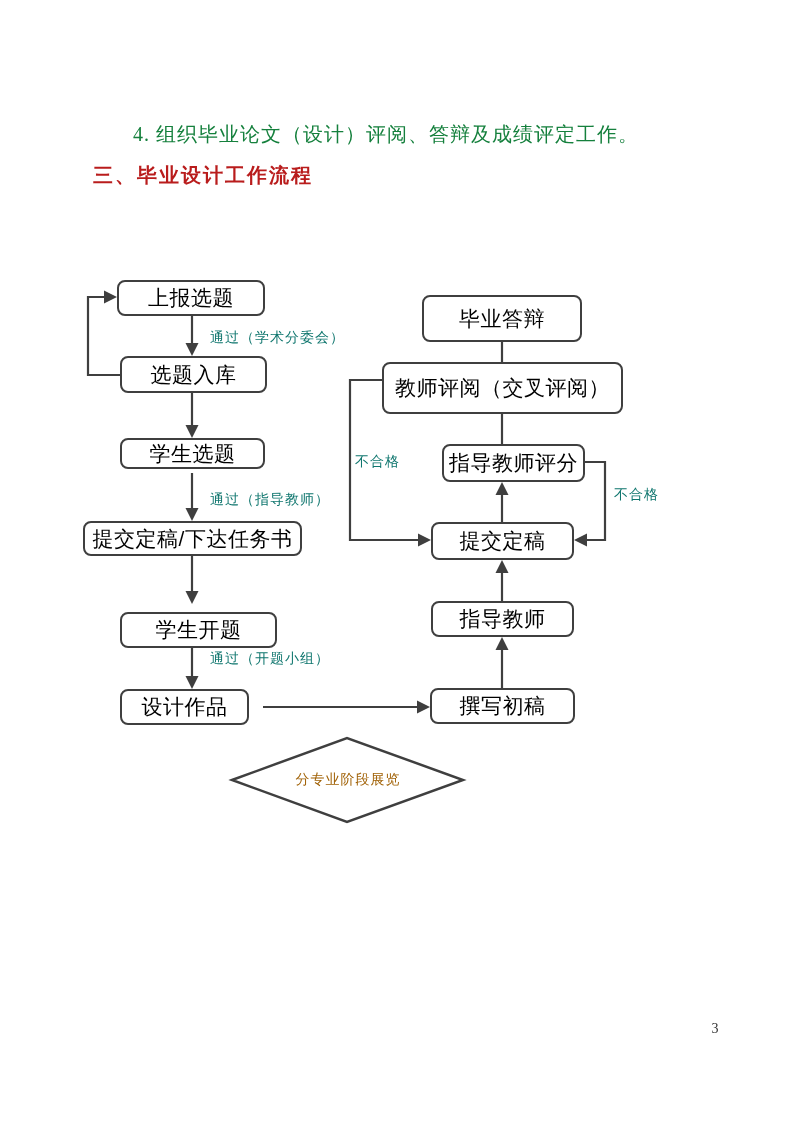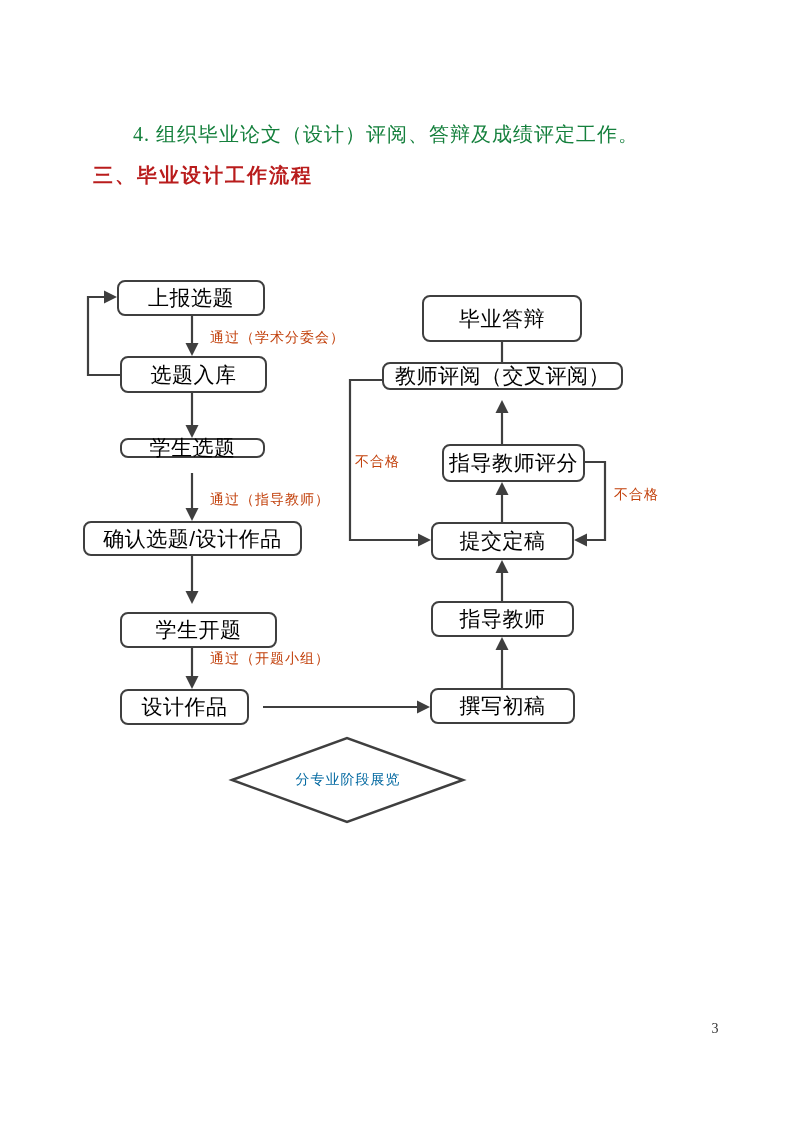--- a/index.html
+++ b/index.html
@@ -18,25 +18,25 @@
     font-size:20px;line-height:27px;color:#b91c1c;letter-spacing:2px;white-space:nowrap;
   }
   .flow-svg{position:absolute;left:0;top:0;}
   .node{
     position:absolute;box-sizing:border-box;background:#ffffff;
     border:2.5px solid #3f3f3f;border-radius:8px;
     display:flex;align-items:center;justify-content:center;
     font-size:21px;color:#000000;letter-spacing:0.5px;white-space:nowrap;
   }
   .edge-label{
-    position:absolute;font-size:14px;color:#c2410c;letter-spacing:1px;white-space:nowrap;
+    position:absolute;font-size:14px;color:#0f766e;letter-spacing:1px;white-space:nowrap;
   }
   .diamond-label{
     position:absolute;left:233px;top:771px;width:230px;text-align:center;
-    font-size:14px;color:#0369a1;letter-spacing:1px;
+    font-size:14px;color:#a16207;letter-spacing:1px;
   }
   .page-number{
     position:absolute;left:700px;top:1021px;width:30px;text-align:center;
     font-family:"Liberation Serif",serif;font-size:14px;color:#333333;
   }
 </style>
 </head>
 <body>
 
 <p class="paragraph">4. 组织毕业论文（设计）评阅、答辩及成绩评定工作。</p>
@@ -77,26 +77,26 @@
     <polygon points="495.5,329 508.5,329 502,316"></polygon>
     <polygon points="104,290.5 104,303.5 117,297"></polygon>
     <polygon points="418,533.5 418,546.5 431,540"></polygon>
     <polygon points="587,533.5 587,546.5 574,540"></polygon>
   </g>
   <polygon points="232,780 347,738 463,780 347,822" fill="#ffffff" stroke="#3f3f3f" stroke-width="2.5"></polygon>
 </svg>
 
 <div class="node" style="left:117px;top:280px;width:148px;height:36px">上报选题</div>
 <div class="node" style="left:120px;top:356px;width:147px;height:37px">选题入库</div>
-<div class="node" style="left:120px;top:438px;width:145px;height:20px">学生选题</div>
-<div class="node" style="left:83px;top:521px;width:219px;height:35px">确认选题/设计作品</div>
+<div class="node" style="left:120px;top:438px;width:145px;height:31px">学生选题</div>
+<div class="node" style="left:83px;top:521px;width:219px;height:35px">提交定稿/下达任务书</div>
 <div class="node" style="left:120px;top:612px;width:157px;height:36px">学生开题</div>
 <div class="node" style="left:120px;top:689px;width:129px;height:36px">设计作品</div>
 <div class="node" style="left:422px;top:295px;width:160px;height:47px">毕业答辩</div>
-<div class="node" style="left:382px;top:362px;width:241px;height:28px">教师评阅（交叉评阅）</div>
+<div class="node" style="left:382px;top:362px;width:241px;height:52px">教师评阅（交叉评阅）</div>
 <div class="node" style="left:442px;top:444px;width:143px;height:38px">指导教师评分</div>
 <div class="node" style="left:431px;top:522px;width:143px;height:38px">提交定稿</div>
 <div class="node" style="left:431px;top:601px;width:143px;height:36px">指导教师</div>
 <div class="node" style="left:430px;top:688px;width:145px;height:36px">撰写初稿</div>
 
 <div class="diamond-label">分专业阶段展览</div>
 
 <div class="edge-label" style="left:210px;top:329px">通过（学术分委会）</div>
 <div class="edge-label" style="left:210px;top:491px">通过（指导教师）</div>
 <div class="edge-label" style="left:210px;top:650px">通过（开题小组）</div>

